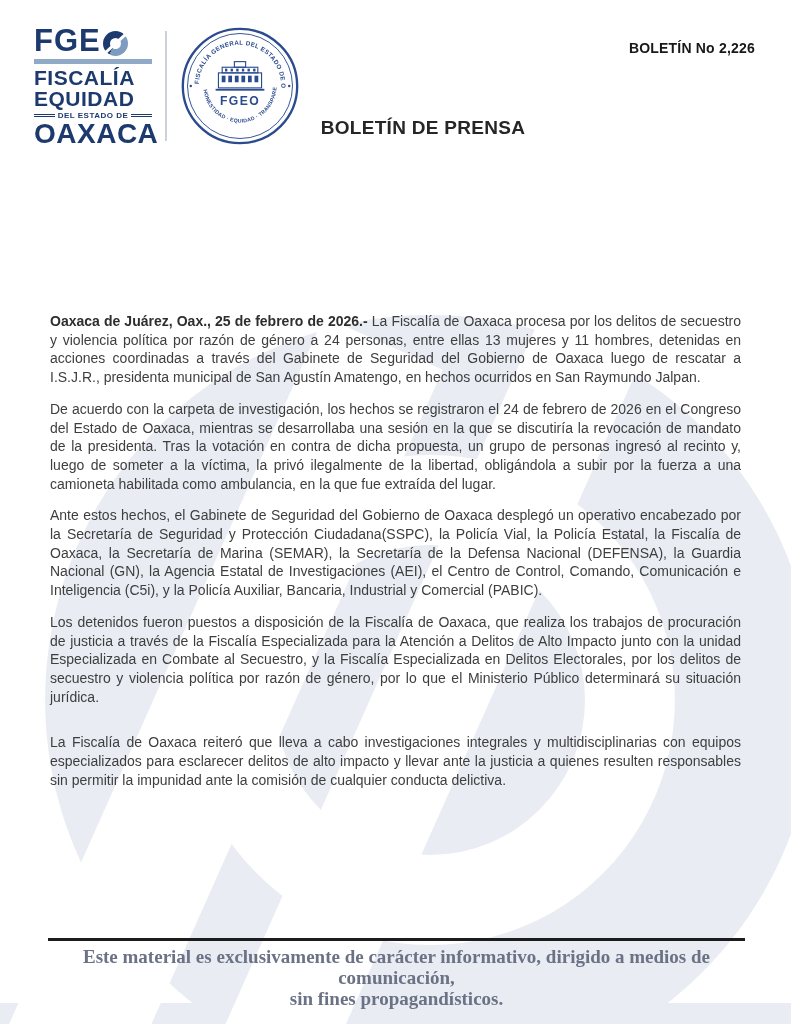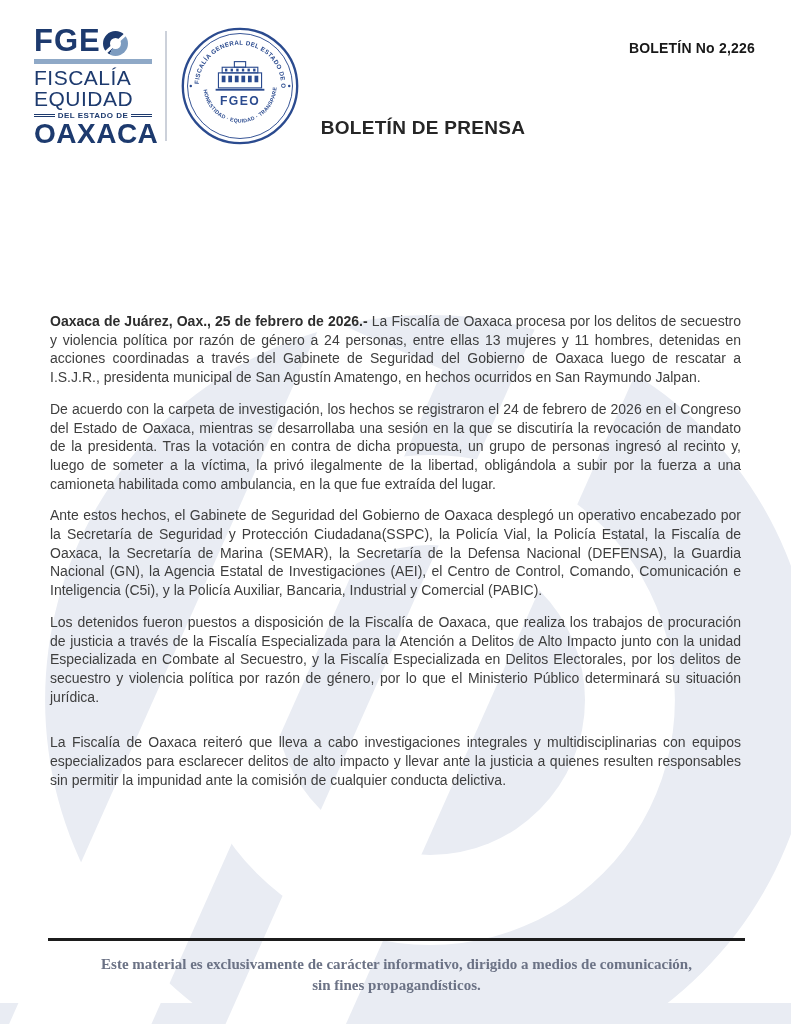--- a/index.html
+++ b/index.html
@@ -14,21 +14,21 @@
   .fgeo-line{display:flex;align-items:flex-end;font-weight:bold;font-size:31px;
              letter-spacing:1px;line-height:30px;}
   .fgeo-o{display:inline-block;width:25px;height:25px;border-radius:50%;margin-left:2px;
           background:conic-gradient(from 210deg,#1d3a6e 0deg 200deg,#7d9cc0 200deg 360deg);
           position:relative;}
   .fgeo-o::after{content:"";position:absolute;left:7px;top:7px;width:11px;height:11px;
           border-radius:50%;background:#ffffff;}
   .fgeo-o::before{content:"";position:absolute;left:11px;top:-1px;width:3px;height:27px;
           background:#ffffff;transform:rotate(48deg);z-index:2;}
   .blue-bar{height:5px;background:#8fa9c7;margin:3px 0 3px 0;}
-  .w-big{font-weight:normal;font-size:21px;line-height:21px;letter-spacing:0.5px;}
+  .w-big{font-weight:bold;font-size:21px;line-height:21px;letter-spacing:0.5px;}
   .w-small{display:flex;align-items:center;gap:3px;font-weight:bold;font-size:8px;
            letter-spacing:0.5px;margin:2px 0;}
   .w-small::before,.w-small::after{content:"";flex:1;border-top:3px double #1d3a6e;}
   .w-oaxaca{font-weight:bold;font-size:28px;line-height:24px;letter-spacing:0.5px;}
   .brand-divider{width:2px;height:110px;background:#ccd1da;}
   .seal{width:120px;height:120px;}
   .bulletin-no{position:absolute;right:36px;top:40px;font-weight:bold;font-size:14px;
                color:#181818;letter-spacing:0.2px;}
   .press-title{position:absolute;left:55px;right:0;top:117px;text-align:center;
                font-weight:bold;font-size:19px;color:#262626;letter-spacing:0.3px;}
@@ -39,22 +39,22 @@
 
   
   .body-text{position:absolute;left:50px;right:50px;top:312px;color:#3e3e3e;
              font-size:14px;line-height:18.7px;text-align:justify;}
   .para{margin:0 0 13px 0;}
   .para b{color:#2e2e2e;}
   .para-last{margin-top:27px;}
 
   
   .footer{position:absolute;left:48px;right:46px;top:938px;border-top:3px solid #1c1c1c;
-          padding-top:13px;text-align:center;font-family:"Liberation Serif", serif;
-          font-weight:bold;font-size:15px;line-height:21px;color:#6b7285;}
+          padding-top:5px;text-align:center;font-family:"Liberation Serif", serif;
+          font-weight:bold;font-size:19px;line-height:21px;color:#6b7285;}
 </style>
 </head>
 <body>
 
 <div class="page">
 
   <svg class="wm" width="791" height="1024" viewBox="0 0 791 1024" aria-hidden="true">
     <g fill="#e9ecf3">
       <path fill-rule="evenodd" d="M430,315 a385,385 0 1 0 0.2,0 Z M430,455 a245,245 0 1 1 -0.2,0 Z"></path>
       <circle cx="430" cy="700" r="155"></circle>

